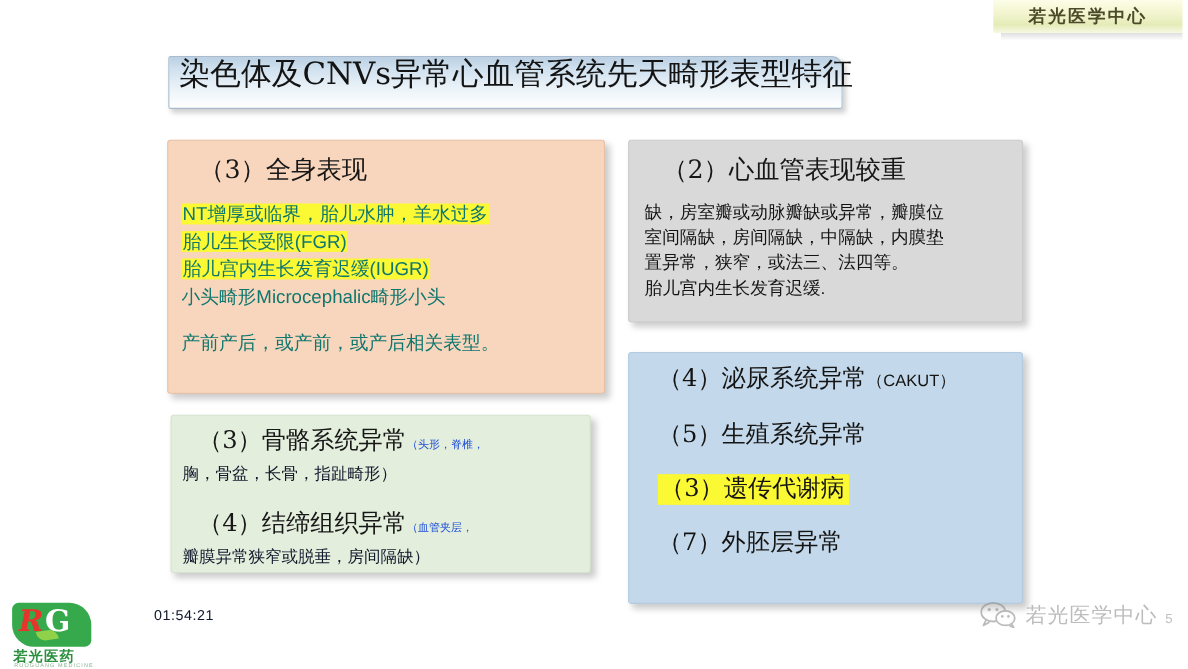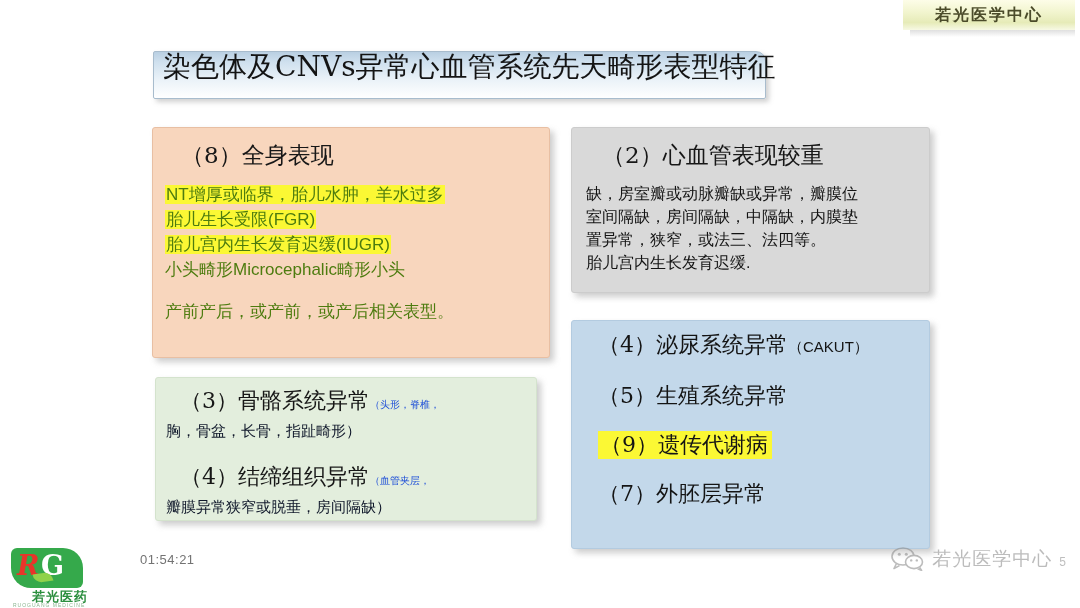--- a/index.html
+++ b/index.html
@@ -124,21 +124,21 @@
     line-height: 34px;
     color: #171717;
     white-space: nowrap;
   }
   .bhead.indent { padding-left: 16px; }
 
   .blines {
     font-family: "Liberation Sans", "DejaVu Sans", sans-serif;
     font-size: 17px;
     line-height: 25px;
-    color: #4d7c0f;
+    color: #0f766e;
   }
   .blines .ln { white-space: nowrap; }
 
   .hl {
     background: #fbf834;
     padding: 0 1px;
     box-decoration-break: clone;
     -webkit-box-decoration-break: clone;
   }
 
@@ -251,39 +251,38 @@
   .logo-txt {
     position: absolute;
     left: 5px;
     top: 42px;
     font-family: Liberation Serif, serif;
     font-size: 13px;
     font-weight: bold;
     color: #2c8f3f;
     letter-spacing: 1px;
     white-space: nowrap;
-    margin-left: 20px;
   }
   .logo-sub {
     position: absolute;
     left: 6px;
     top: 56px;
     font-size: 5px;
     color: #8ab58f;
     letter-spacing: 1px;
     white-space: nowrap;
   }
 
   .timestamp {
     position: absolute;
     left: 140px;
     top: 552px;
     font-family: "Liberation Sans", "DejaVu Sans", sans-serif;
     font-size: 13px;
-    color: #737373;
+    color: #0f172a;
     letter-spacing: 0.5px;
   }
 
   
   .wm {
     position: absolute;
     right: 14px;
     top: 546px;
     display: flex;
     align-items: center;
@@ -312,21 +311,21 @@
 <div class="tr-badge">
   <span>若光医学中心</span>
 </div>
 <div class="tr-badge-shadow"></div>
 
 <div class="title-box">
   <div class="t">染色体及CNVs异常心血管系统先天畸形表型特征</div>
 </div>
 
 <div class="cbox box1">
-  <div class="bhead indent">（8）全身表现</div>
+  <div class="bhead indent">（3）全身表现</div>
   <div class="gap-sm"></div>
   <div class="blines">
     <div class="ln"><span class="hl">NT增厚或临界，胎儿水肿，羊水过多</span></div>
     <div class="ln"><span class="hl">胎儿生长受限(FGR)</span></div>
     <div class="ln"><span class="hl">胎儿宫内生长发育迟缓(IUGR)</span></div>
     <div class="ln"><span>小头畸形Microcephalic畸形小头</span></div>
   </div>
   <div class="gap-md"></div>
   <div class="blines">
     <div class="ln">产前产后，或产前，或产后相关表型。</div>
@@ -356,21 +355,21 @@
 </div>
 
 <div class="cbox box4">
   <div class="b4-item">
     <span>（4）泌尿系统异常</span><span class="b4-sub">（CAKUT）</span>
   </div>
   <div class="b4-item">
     <span>（5）生殖系统异常</span>
   </div>
   <div class="b4-item">
-    <span class="b4-hl">（9）遗传代谢病</span>
+    <span class="b4-hl">（3）遗传代谢病</span>
   </div>
   <div class="b4-item">
     <span>（7）外胚层异常</span>
   </div>
 </div>
 
 <div class="logo">
   <div class="logo-mark"></div>
   <div class="logo-r">R</div>
   <div class="logo-g">G</div>

